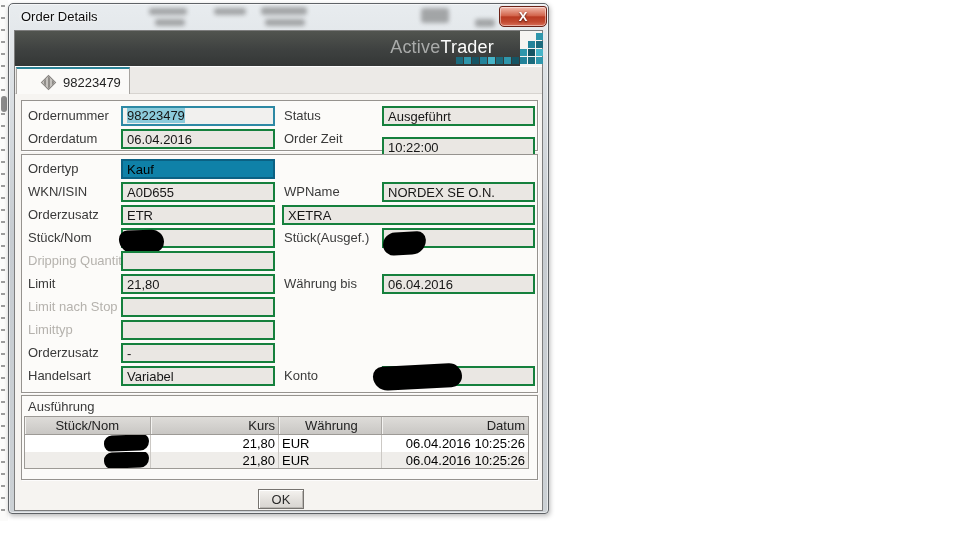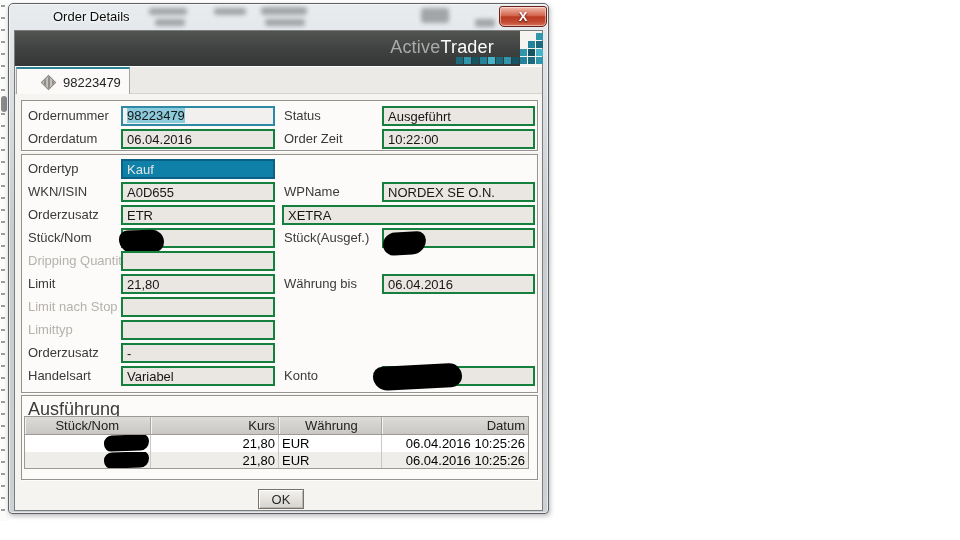--- a/index.html
+++ b/index.html
@@ -15,21 +15,21 @@
   .sliver .thumb{position:absolute;left:1px;top:96px;width:6px;height:16px;background:#8a8a8a;border-radius:3px;}
 
   
   .dialog{position:absolute;left:8px;top:3px;width:541px;height:511px;box-sizing:border-box;
     border:1px solid #5f6367;border-radius:5px 5px 4px 4px;
     background:linear-gradient(180deg,#e8ecef 0%,#c7ccd1 45%,#ccd1d5 100%);
     box-shadow:inset 0 0 0 1px rgba(255,255,255,.55), 1px 2px 5px rgba(0,0,0,.28);}
   .titlebar{position:absolute;left:0;top:0;right:0;height:26px;overflow:hidden;border-radius:5px 5px 0 0;}
   .blob{position:absolute;background:#474747;opacity:.42;filter:blur(2px);border-radius:3px;}
   .title{position:absolute;left:12px;top:5px;font-size:13px;color:#0a0a0a;
-    text-shadow:0 0 3px #fff,0 0 4px #fff;white-space:nowrap;margin-left:32px;}
+    text-shadow:0 0 3px #fff,0 0 4px #fff;white-space:nowrap;}
   .close{position:absolute;left:490px;top:2px;width:48px;height:21px;box-sizing:border-box;
     border:1px solid #6b211672;border:1px solid #6b2116;border-radius:3px 3px 5px 5px;
     background:linear-gradient(180deg,#f3beb2 0%,#e49582 20%,#d2644b 46%,#b93a22 52%,#c24a31 78%,#d8705a 100%);
     box-shadow:inset 0 0 0 1px rgba(255,255,255,.45);cursor:pointer;}
   .close .x{position:absolute;left:0;right:0;top:2px;text-align:center;color:#fff;
     font-size:13px;font-weight:bold;text-shadow:0 1px 2px rgba(60,10,5,.9);line-height:16px;}
 
   
   .content{position:absolute;left:5px;top:26px;width:529px;height:481px;box-sizing:border-box;
     background:#f6f4f1;border:1px solid #7d7d7d;}
@@ -61,29 +61,29 @@
   .lbl{position:absolute;left:6px;height:20px;line-height:20px;font-size:13px;color:#3a3a3a;white-space:nowrap;}
   .lbl.r{left:262px;}
   .lbl.dis{color:#b5b2ad;}
   .fld{position:absolute;left:99px;width:154px;height:20px;box-sizing:border-box;
     background:#eae7e3;border:2px solid #15803d;font-size:13px;line-height:18px;
     padding-left:4px;color:#161616;white-space:nowrap;overflow:hidden;}
   .fld.r{left:360px;width:153px;}
   .fld.wide{left:260px;width:253px;}
   .fld.focus{background:#f1f0ee;border:2px solid #2d89a4;line-height:16px;}
   .fld.focus .sel{background:#8ccbdb;}
-  .fld.teal{background:#0f81a8;border-color:#0b6183;color:#e5e5e5;}
+  .fld.teal{background:#0f81a8;border-color:#0b6183;color:#000000;}
 
   .scribble{position:absolute;background:#000;}
   .scr-a{left:97px;top:75px;width:45px;height:23px;border-radius:9px 13px 11px 15px;transform:rotate(-2deg);}
   .scr-b{left:361px;top:77px;width:43px;height:23px;border-radius:13px 9px 15px 11px;transform:rotate(-3deg);}
   .scr-c{left:351px;top:210px;width:89px;height:24px;border-radius:11px 15px 13px 17px;transform:rotate(-3deg);}
 
   
-  .gb-title{position:absolute;left:6px;top:3px;font-size:18px;color:#3a3a3a;}
+  .gb-title{position:absolute;left:6px;top:3px;font-size:13px;color:#3a3a3a;}
   .xtable{position:absolute;left:2px;top:20px;width:505px;}
   .thead{display:flex;height:19px;box-sizing:border-box;border:1px solid #9d9a96;
     background:linear-gradient(180deg,#dedcd9 0%,#c9c7c4 100%);}
   .th{font-size:13px;color:#222;text-align:center;line-height:17px;box-sizing:border-box;
     border-right:1px solid #aaa7a3;box-shadow:inset 1px 0 0 #f4f3f1;cursor:pointer;}
   .th:last-child{border-right:none;}
   .trow{display:flex;height:17px;background:#fff;box-sizing:border-box;
     border-left:1px solid #9d9a96;border-right:1px solid #9d9a96;cursor:default;}
   .trow.alt{background:#efedea;}
   .trow.last{border-bottom:1px solid #9d9a96;}
@@ -162,21 +162,21 @@
     <div class="formarea">
 
       <div class="gb gb1">
         <span class="lbl" style="top:5px">Ordernummer</span>
         <div class="fld focus" style="top:5px"><span class="sel">98223479</span></div>
         <span class="lbl r" style="top:5px">Status</span>
         <div class="fld r" style="top:5px"><span>Ausgeführt</span></div>
         <span class="lbl" style="top:28px">Orderdatum</span>
         <div class="fld" style="top:28px"><span>06.04.2016</span></div>
         <span class="lbl r" style="top:28px">Order Zeit</span>
-        <div class="fld r" style="top:28px"><span>10:22:00</span></div>
+        <div class="fld r" style="top:36px"><span>10:22:00</span></div>
       </div>
 
       <div class="gb gb2">
         <span class="lbl" style="top:4px">Ordertyp</span>
         <div class="fld teal" style="top:4px"><span>Kauf</span></div>
 
         <span class="lbl" style="top:27px">WKN/ISIN</span>
         <div class="fld" style="top:27px"><span>A0D655</span></div>
         <span class="lbl r" style="top:27px">WPName</span>
         <div class="fld r" style="top:27px"><span>NORDEX SE O.N.</span></div>

